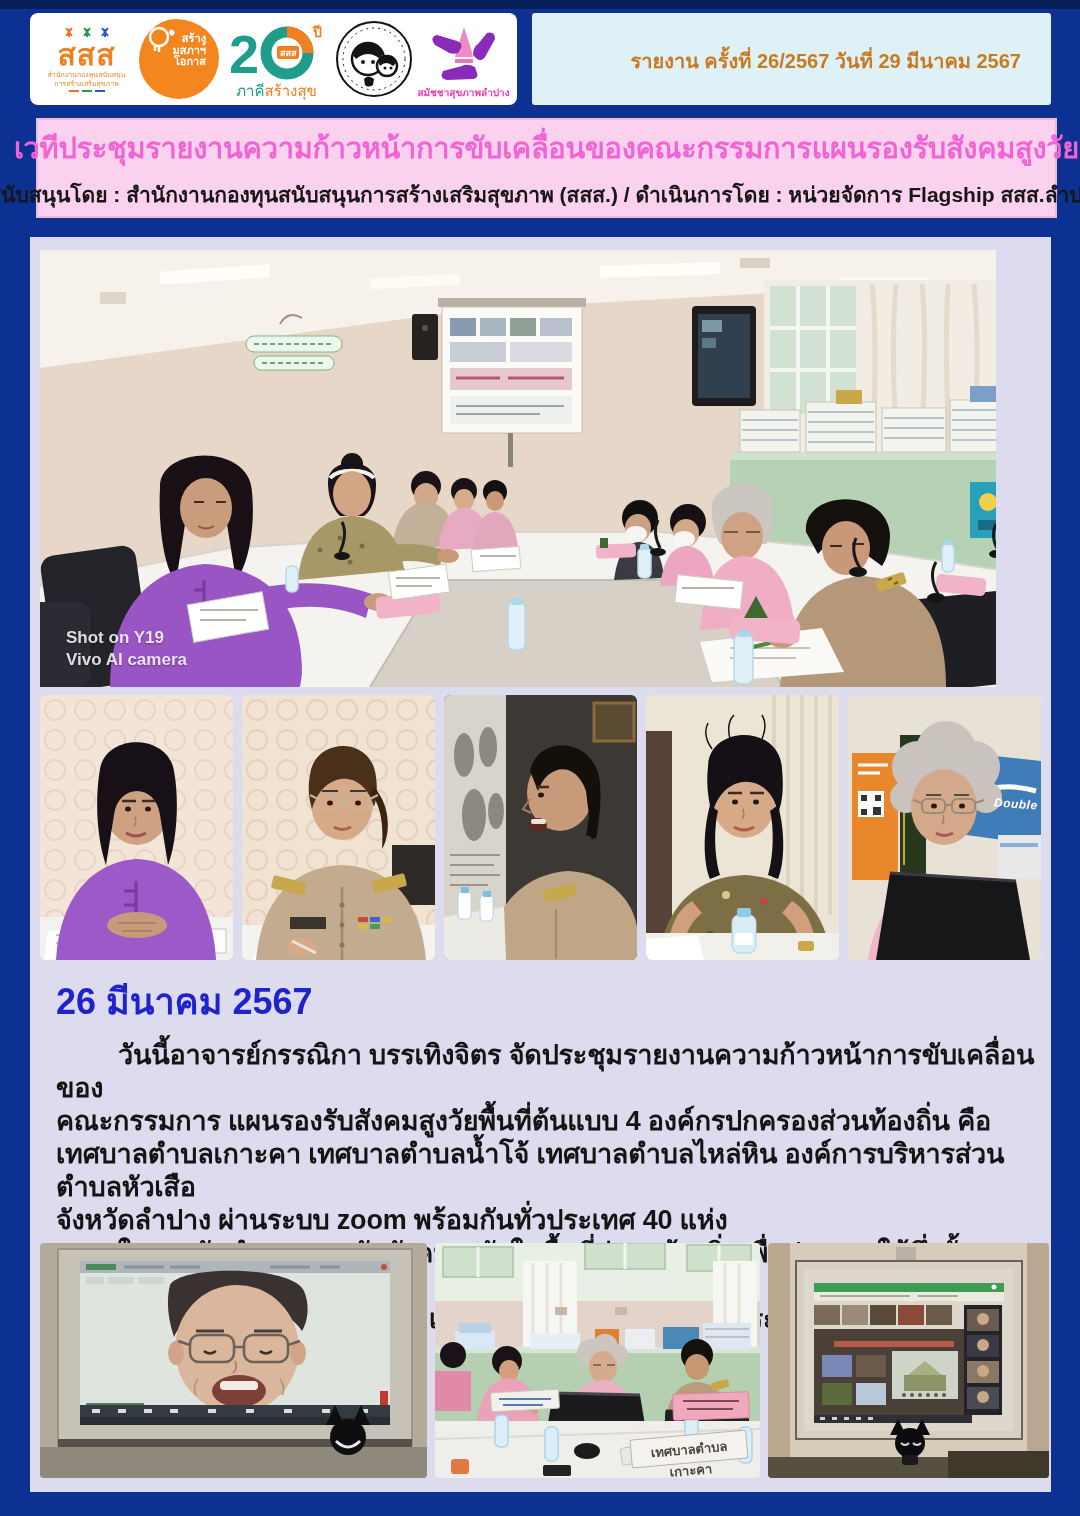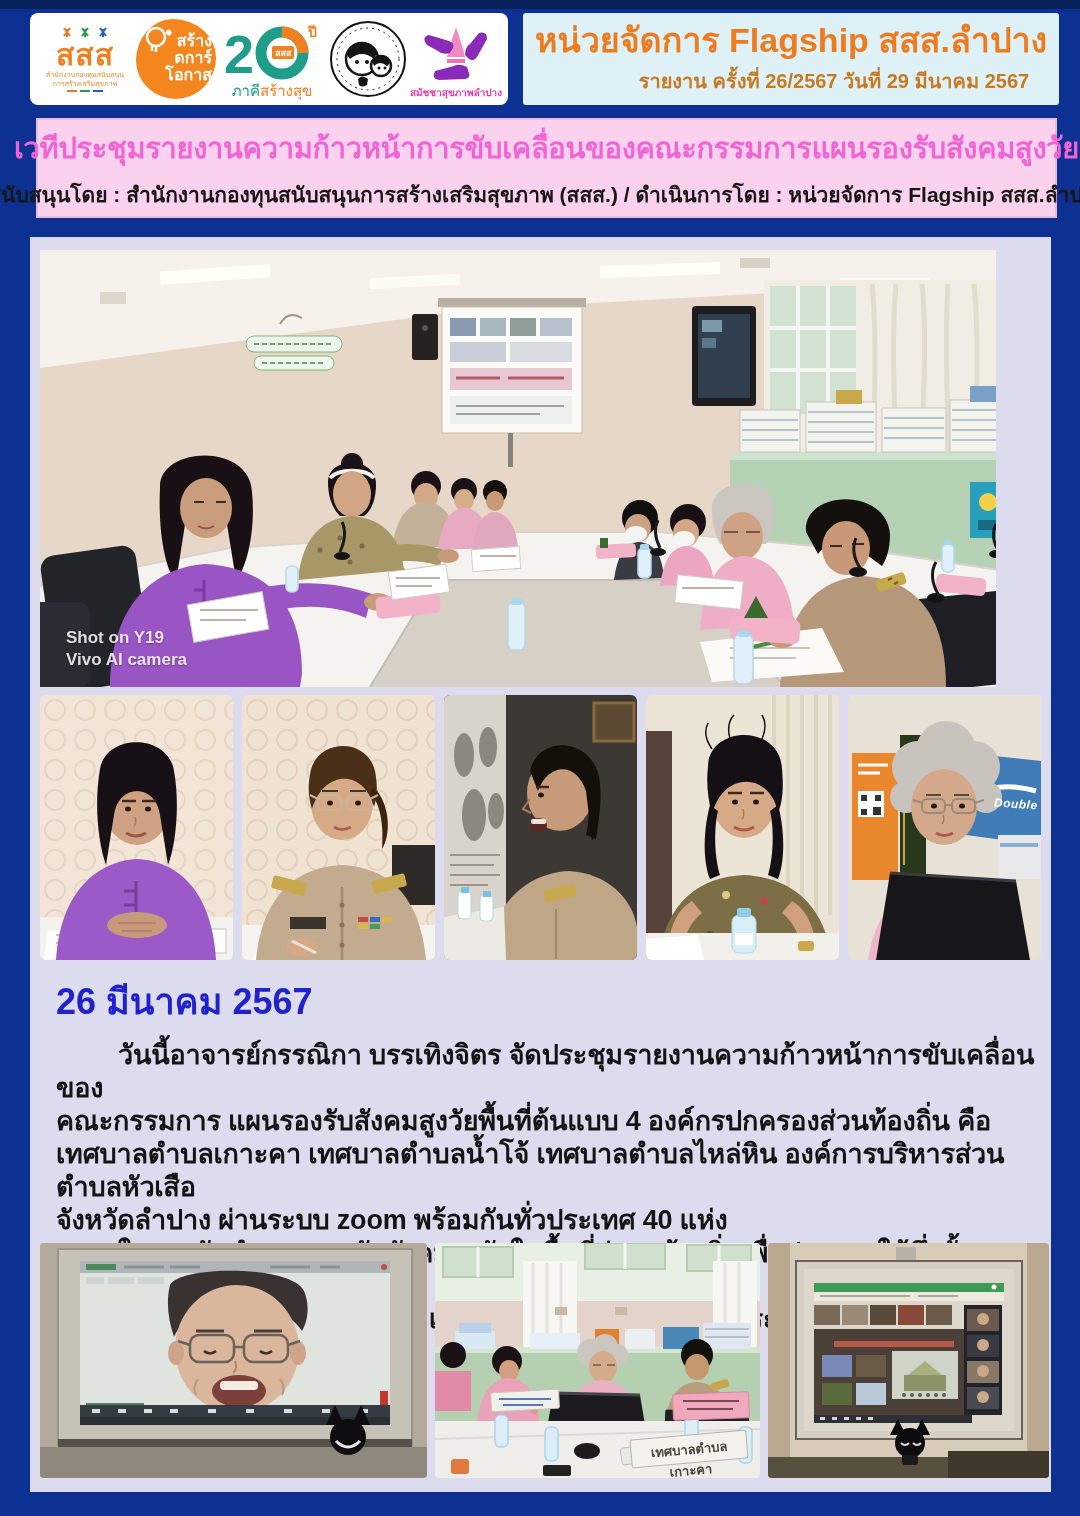--- a/index.html
+++ b/index.html
@@ -15,22 +15,22 @@
   .logo-panel { width:487px; background:#ffffff; border-radius:8px; display:flex; align-items:center;
                 justify-content:space-evenly; padding:3px 4px; }
   .logo { display:flex; flex-direction:column; align-items:center; justify-content:center; }
   .logo-sss { width:102px; }
   .sss-word { color:#f07f1f; font-weight:bold; font-size:30px; line-height:1; letter-spacing:1px; }
   .sss-tag { color:#e8872a; font-size:7px; line-height:1.15; text-align:center; margin-top:1px; }
   .sss-dashes { display:flex; gap:3px; margin-top:2px; }
   .sss-dashes span { width:10px; height:2px; display:block; }
   .blob { position:relative; width:80px; height:80px; background:#f4861f;
           border-radius:46% 54% 50% 50% / 52% 48% 52% 48%; }
-  .blob-text { position:absolute; right:4px; top:14px; text-align:right; color:#fff; font-weight:bold;
-               font-size:16px; line-height:1.05; }
+  .blob-text { position:absolute; right:13px; top:14px; text-align:right; color:#fff; font-weight:bold;
+               font-size:11px; line-height:1.05; }
   .blob svg { position:absolute; left:5px; top:5px; }
   .logo-20 { width:112px; }
   .l20-caption { font-size:15px; font-weight:normal; line-height:1; margin-top:0px; }
   .l20-caption .g { color:#1f9d8a; } .l20-caption .o { color:#f08020; }
   .logo-health { width:96px; }
   .health-caption { color:#e83ab0; font-size:10px; font-weight:bold; margin-top:0px; }
   .title-panel { flex:1; background:#ddf1f6; border-radius:3px; display:flex; flex-direction:column;
                  justify-content:center; align-items:center; padding:4px 12px; }
   .main-title { color:#ee7b1d; font-size:34px; font-weight:bold; line-height:1.15; white-space:nowrap; }
   .header-subtitle { color:#c9791f; font-size:20px; font-weight:bold; margin-top:4px;
@@ -102,21 +102,21 @@
 
     <div class="logo">
       <div class="blob">
         <svg width="34" height="34" viewBox="0 0 34 34">
           <circle cx="15" cy="13" r="9" fill="none" stroke="#ffffff" stroke-width="2.5"></circle>
           <path d="M11,22 L11,27 M15,23 L15,28" stroke="#ffffff" stroke-width="2.5"></path>
           <path d="M25,7 q3,-3 5,0 q2,3 -2,5 q-4,-2 -3,-5 Z" fill="#ffffff"></path>
         </svg>
         <div class="blob-text">
           <div>สร้าง</div>
-          <div>ดการ์</div>
+          <div>มสภาฯ์</div>
           <div>โอกาส</div>
         </div>
       </div>
     </div>
 
     <div class="logo logo-20">
       <svg width="112" height="62" viewBox="0 0 112 62">
         <text x="8" y="52" font-size="54" font-weight="bold" fill="#1f9d8a">2</text>
         <circle cx="66" cy="32" r="21" fill="none" stroke="#1f9d8a" stroke-width="11"></circle>
         <path d="M66,11 A21,21 0 0 1 87,32" fill="none" stroke="#f08020" stroke-width="11"></path>
@@ -154,21 +154,20 @@
           <path d="M6,26 q-6,-8 2,-10 l20,6 q6,2 4,7 l-3,5 q-8,2 -12,-2 Z"></path>
           <path d="M58,14 q8,-2 8,6 l-10,18 q-3,5 -8,2 l-4,-4 q0,-8 5,-11 Z"></path>
           <path d="M14,52 q-4,8 4,9 l26,-1 q6,-1 4,-6 l-2,-6 q-8,-4 -13,-1 Z"></path>
         </g>
       </svg>
       <div class="health-caption">สมัชชาสุขภาพลำปาง</div>
     </div>
   </div>
 
   <div class="title-panel">
-    <div class="main-title">หน่วยจัดการ Flagship สสส.ลำปาง</div>
     <div class="header-subtitle">รายงาน ครั้งที่ 26/2567 วันที่ 29 มีนาคม 2567</div>
   </div>
 </header>
 
 <section class="banner">
   <div class="banner-title">เวทีประชุมรายงานความก้าวหน้าการขับเคลื่อนของคณะกรรมการแผนรองรับสังคมสูงวัย</div>
   <div class="banner-subtitle">สนับสนุนโดย : สำนักงานกองทุนสนับสนุนการสร้างเสริมสุขภาพ (สสส.) / ดำเนินการโดย : หน่วยจัดการ Flagship สสส.ลำปาง</div>
 </section>
 
 <main class="content">

